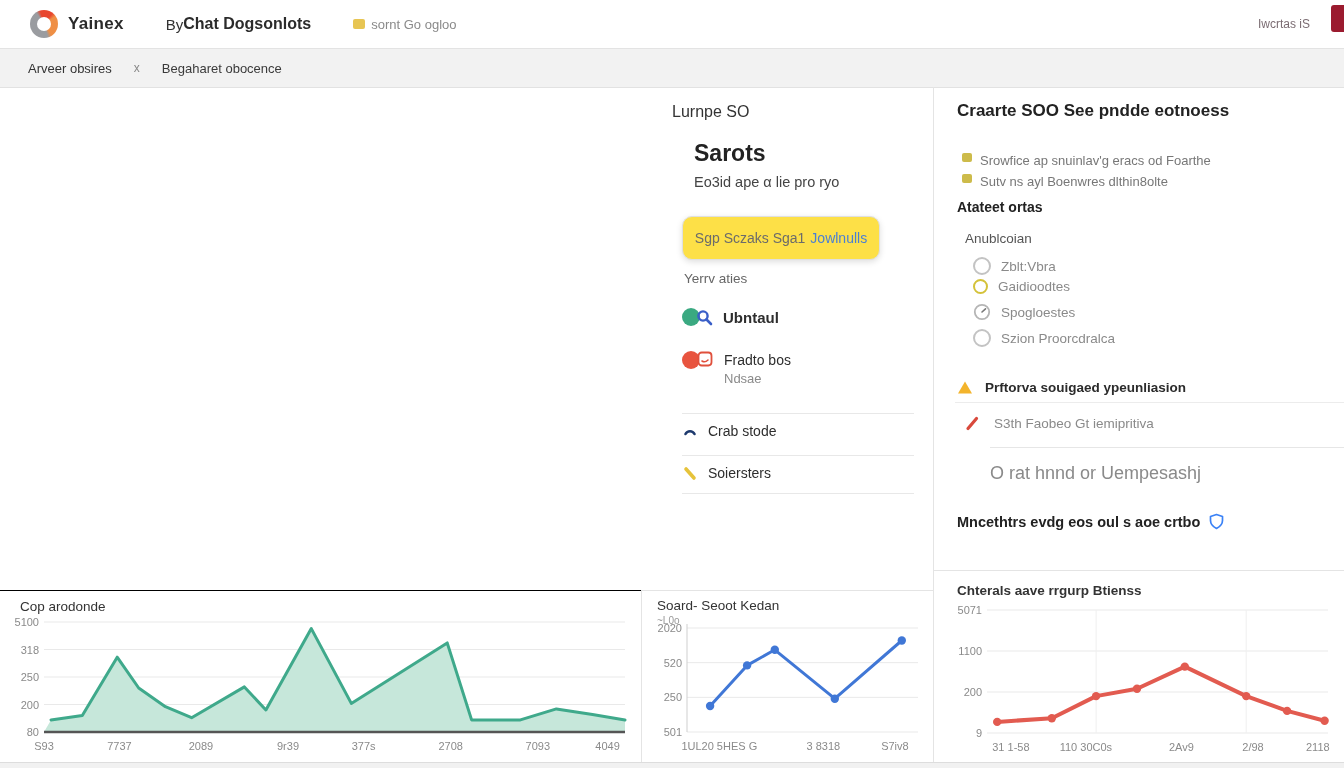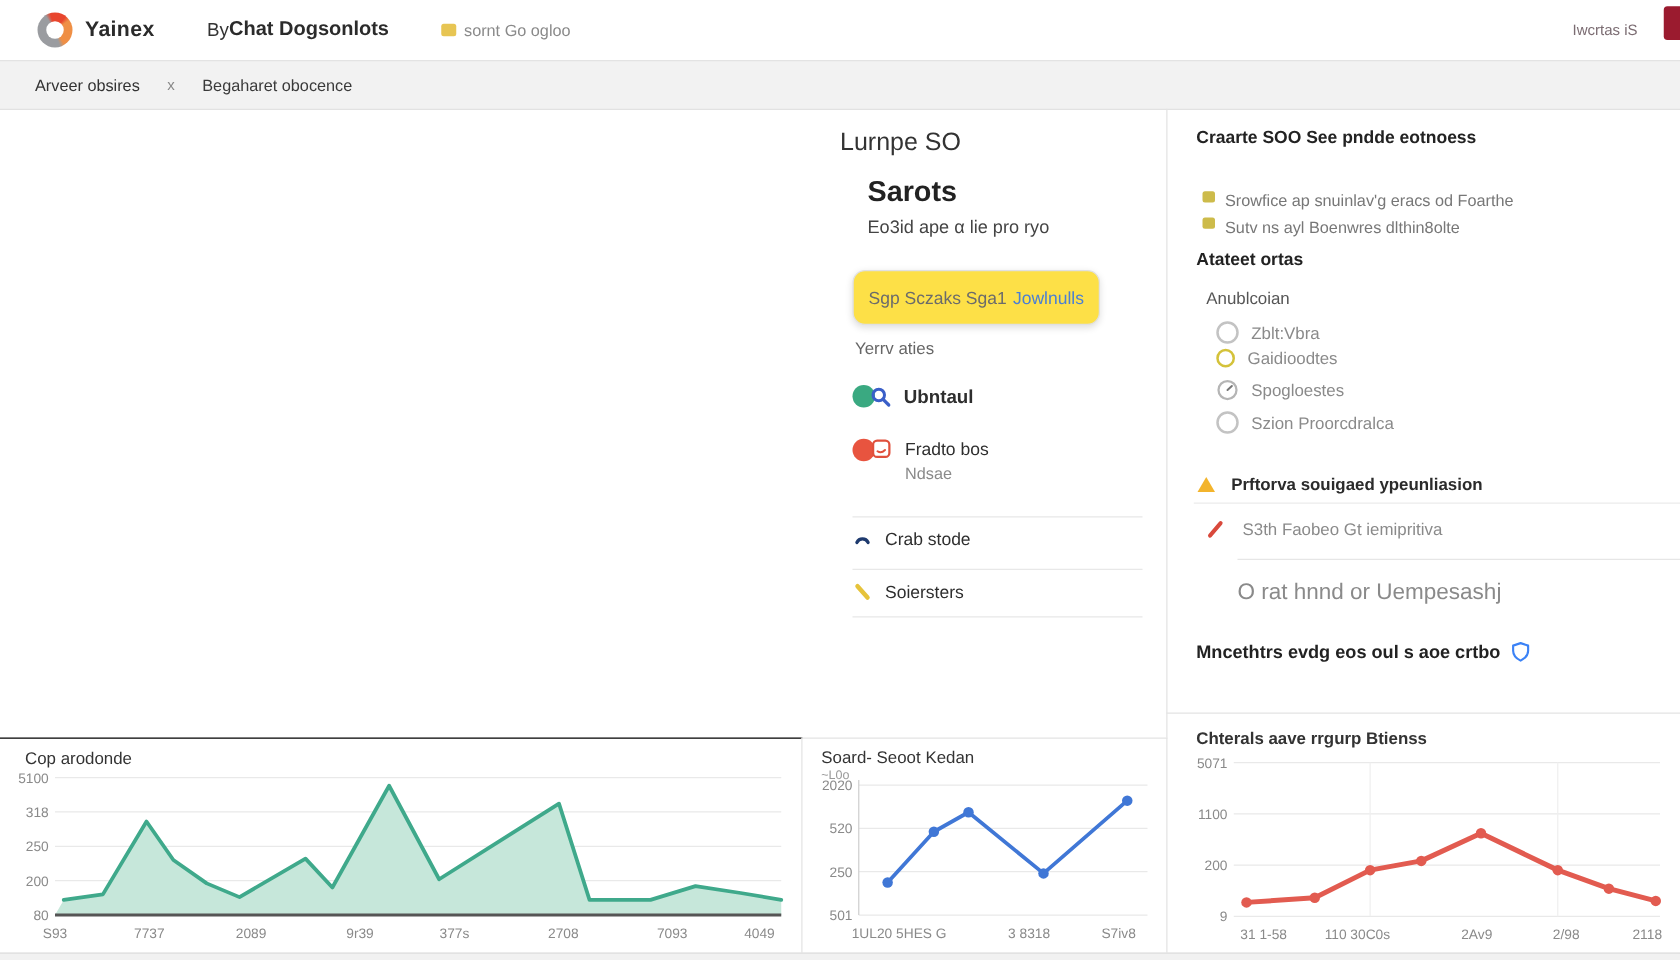--- a/index.html
+++ b/index.html
@@ -27,35 +27,35 @@
   .tab1{margin-left:28px;font-size:13px;color:#333;}
   .tab-close{margin-left:22px;font-size:12px;color:#888;}
   .tab2{margin-left:22px;font-size:13px;color:#3a3a3a;}
 
   
   .panel-left{position:absolute;left:0;top:87px;width:641px;height:503px;border-right:1px solid #e4e4e4;}
   .pie-title{position:absolute;left:0;top:34px;width:606px;text-align:center;font-size:14px;color:#555;}
   .panel-mid{position:absolute;left:641px;top:87px;width:292px;height:503px;border-right:1px solid #e4e4e4;}
   .panel-right{position:absolute;left:933px;top:87px;width:411px;height:483px;}
 
-  .eyebrow{position:absolute;left:31px;top:16px;font-size:20px;color:#333;}
+  .eyebrow{position:absolute;left:31px;top:16px;font-size:16px;color:#333;}
   .mid-heading{position:absolute;left:53px;top:53px;font-size:23px;font-weight:bold;color:#222;}
   .mid-sub{position:absolute;left:53px;top:87px;font-size:14.5px;color:#444;}
   .mid-btn{position:absolute;left:41px;top:129px;width:196px;height:42px;background:#fde047;border:1px solid #e0e0e0;
            border-radius:10px;box-shadow:0 2px 6px rgba(0,0,0,.13);display:flex;align-items:center;justify-content:center;
            font-size:14px;color:#6b6b6b;gap:5px;cursor:pointer;}
   .mid-btn .link{color:#4a7fd4;}
   .list-label{position:absolute;left:43px;top:184px;font-size:13.5px;color:#666;}
   .leg-row{position:absolute;left:41px;display:flex;align-items:center;gap:10px;}
   .leg-dot{width:18px;height:18px;border-radius:50%;flex:0 0 auto;}
   .leg-label{font-size:15px;color:#2e2e2e;}
   .leg-sub{font-size:13px;color:#8a8a8a;margin-top:2px;}
   .divider{position:absolute;left:41px;width:232px;border-top:1px solid #e8e8e8;}
 
-  .rp-title{position:absolute;left:24px;top:14px;font-size:14px;font-weight:bold;color:#222;}
+  .rp-title{position:absolute;left:24px;top:14px;font-size:17px;font-weight:bold;color:#222;}
   .rp-bullet{position:absolute;left:29px;display:flex;align-items:flex-start;gap:8px;font-size:13px;color:#777;}
   .rp-bullet .sq{width:10px;height:9px;background:#cdbb4a;}
   .rp-sub{position:absolute;left:24px;top:112px;font-size:14px;font-weight:bold;color:#222;}
   .rp-group{position:absolute;left:32px;top:144px;font-size:13.5px;color:#555;}
   .radio-row{position:absolute;left:40px;display:flex;align-items:center;gap:10px;font-size:13.5px;color:#8a8a8a;}
   .radio{width:14px;height:14px;border:2px solid #c3c3c3;border-radius:50%;background:#fff;flex:0 0 auto;}
   .radio.sel{width:11px;height:11px;border-color:#d4c23a;}
   .warn-row{position:absolute;left:24px;top:293px;display:flex;align-items:center;gap:12px;
             font-size:13.5px;font-weight:bold;color:#2b2b2b;}
   .rule1{position:absolute;left:22px;top:315px;width:389px;border-top:1px solid #ececec;}

